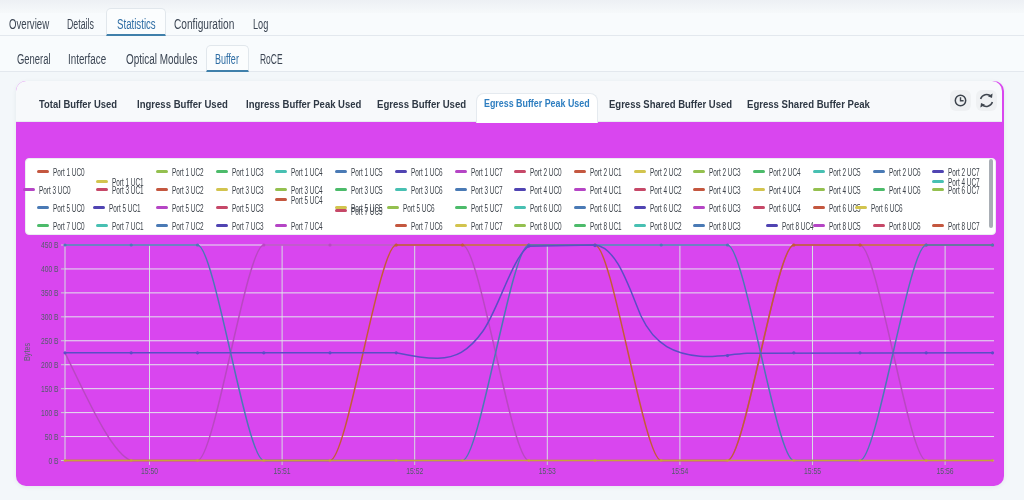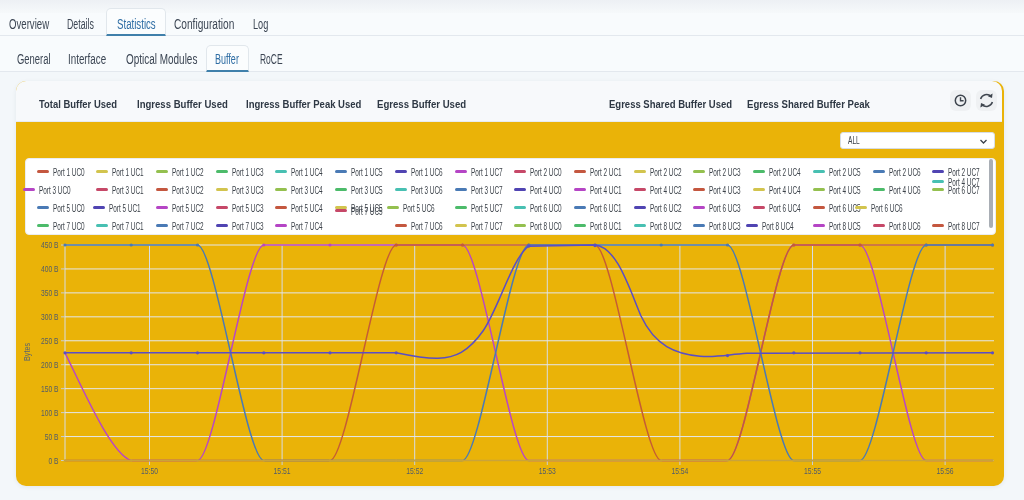--- a/index.html
+++ b/index.html
@@ -8,21 +8,21 @@
 .topstrip { position:absolute; left:0; top:0; width:1024px; height:13px; background:linear-gradient(#edf0f4, #f6f9fb); }
 .hline { position:absolute; left:0; width:1024px; height:1px; background:#e3e8ee; }
 .nav1 { position:absolute; top:0; left:0; height:72px; width:1024px; }
 .nav1 .t { position:absolute; top:16px; font-size:14px; color:#3c4654; white-space:nowrap; }
 .t.blue { color:#2e6da4; }
 .tabbox1 { position:absolute; left:106px; top:8px; width:60px; height:28px;
   border:1px solid #e1e7ec; border-bottom:2px solid #4080ab; background:#fbfdfe; border-radius:5px 5px 0 0; }
 .tabbox2 { position:absolute; left:206px; top:45px; width:43px; height:27px;
   border:1px solid #e1e7ec; border-bottom:2px solid #4080ab; background:#fbfdfe; border-radius:5px 5px 0 0; }
 .card { position:absolute; left:16px; top:81px; width:988px; height:405px;
-  background:#eab308; border-radius:10px; box-shadow:0 1px 4px rgba(40,60,90,.08); }
+  background:#d946ef; border-radius:10px; box-shadow:0 1px 4px rgba(40,60,90,.08); }
 .tabstrip { position:absolute; left:0; top:0; width:986px; height:41px;
   background:#f7f9fb; border-bottom:1px solid #e7ebf0; border-radius:10px 10px 0 0; }
 .btab { position:absolute; top:3px; height:41px; line-height:41px; font-size:11px;
   font-weight:bold; color:#2e3844; white-space:nowrap; }
 .btab.active { color:#2e7ec0; font-weight:bold; background:#fff;
   border:1px solid #e5eaef; border-bottom:none; border-radius:8px 8px 0 0;
   top:12px; height:30px; line-height:19px; }
 .iconbtn { position:absolute; top:9.3px; width:21px; height:21px; background:#eff1f3;
   border-radius:6px; }
 .sel { position:absolute; left:824px; top:51px; width:155px; height:17px;
@@ -57,46 +57,41 @@
 <div class="t" style="left:125.8px;top:51px;transform:scaleX(0.711);transform-origin:left center">Optical Modules</div>
 <div class="t blue" style="left:215.3px;top:51px;transform:scaleX(0.644);transform-origin:left center">Buffer</div>
 <div class="t" style="left:259.7px;top:51px;transform:scaleX(0.604);transform-origin:left center">RoCE</div>
 </div>
 <div class="card">
   <div class="tabstrip"></div>
   <div class="btab" style="left:23.299999999999997px;transform:scaleX(0.858);transform-origin:left center">Total Buffer Used</div>
 <div class="btab" style="left:121.19999999999999px;transform:scaleX(0.869);transform-origin:left center">Ingress Buffer Used</div>
 <div class="btab" style="left:229.5px;transform:scaleX(0.866);transform-origin:left center">Ingress Buffer Peak Used</div>
 <div class="btab" style="left:361.3px;transform:scaleX(0.873);transform-origin:left center">Egress Buffer Used</div>
+<div class="btab active" style="left:459.7px;width:122px"><span style="display:inline-block;transform:scaleX(0.807);transform-origin:left center;margin-left:7px">Egress Buffer Peak Used</span></div>
 <div class="btab" style="left:593px;transform:scaleX(0.864);transform-origin:left center">Egress Shared Buffer Used</div>
 <div class="btab" style="left:731px;transform:scaleX(0.87);transform-origin:left center">Egress Shared Buffer Peak</div>
   <div class="iconbtn" style="left:934.4px">
     <svg width="21" height="21" viewBox="0 0 21 21">
         <circle cx="10.5" cy="10.5" r="5.2" fill="none" stroke="#3e454e" stroke-width="1.5"></circle>
         <path d="M10.5 7.2V10.7H13.6" fill="none" stroke="#3e454e" stroke-width="1.4"></path>
       </svg>
   </div>
   <div class="iconbtn" style="left:959.8px">
     <svg width="21" height="21" viewBox="0 0 21 21">
         <path d="M4.6 9.0 A6.3 6.3 0 0 1 15.0 6.4 M16.4 12.0 A6.3 6.3 0 0 1 6.0 14.6" fill="none" stroke="#3e454e" stroke-width="1.5"></path>
         <path d="M16.6 3.4 L16.0 8.1 L11.9 6.2 Z" fill="#3e454e"></path>
         <path d="M4.4 17.6 L5.0 12.9 L9.1 14.8 Z" fill="#3e454e"></path>
       </svg>
   </div>
-  <div class="sel">
-    <span class="st">ALL</span>
-    <svg style="position:absolute;right:6px;top:4px" width="9" height="9" viewBox="0 0 9 9">
-        <path d="M1.5 3l3 3 3-3" fill="none" stroke="#3a4149" stroke-width="1.3"></path>
-      </svg>
-  </div>
   <div class="legend">
     <div class="sbar"></div>
   </div>
   <div class="li" style="left:20.5px;top:82.0px"><span class="sw" style="background:#c4573f"></span><span class="lt">Port 1 UC0</span></div>
-<div class="li" style="left:80.2px;top:82.0px"><span class="sw" style="background:#d2c44e"></span><span class="lt">Port 1 UC1</span></div>
+<div class="li" style="left:80.2px;top:92px"><span class="sw" style="background:#d2c44e"></span><span class="lt">Port 1 UC1</span></div>
 <div class="li" style="left:139.9px;top:82.0px"><span class="sw" style="background:#94c04f"></span><span class="lt">Port 1 UC2</span></div>
 <div class="li" style="left:199.7px;top:82.0px"><span class="sw" style="background:#4cbb6a"></span><span class="lt">Port 1 UC3</span></div>
 <div class="li" style="left:259.4px;top:82.0px"><span class="sw" style="background:#48c0b2"></span><span class="lt">Port 1 UC4</span></div>
 <div class="li" style="left:319.1px;top:82.0px"><span class="sw" style="background:#4a7ab5"></span><span class="lt">Port 1 UC5</span></div>
 <div class="li" style="left:378.8px;top:82.0px"><span class="sw" style="background:#5044b2"></span><span class="lt">Port 1 UC6</span></div>
 <div class="li" style="left:438.5px;top:82.0px"><span class="sw" style="background:#b545c5"></span><span class="lt">Port 1 UC7</span></div>
 <div class="li" style="left:498.3px;top:82.0px"><span class="sw" style="background:#c64868"></span><span class="lt">Port 2 UC0</span></div>
 <div class="li" style="left:558.0px;top:82.0px"><span class="sw" style="background:#c4573f"></span><span class="lt">Port 2 UC1</span></div>
 <div class="li" style="left:617.7px;top:82.0px"><span class="sw" style="background:#d2c44e"></span><span class="lt">Port 2 UC2</span></div>
 <div class="li" style="left:677.4px;top:82.0px"><span class="sw" style="background:#94c04f"></span><span class="lt">Port 2 UC3</span></div>
@@ -117,21 +112,21 @@
 <div class="li" style="left:617.7px;top:100.0px"><span class="sw" style="background:#c64868"></span><span class="lt">Port 4 UC2</span></div>
 <div class="li" style="left:677.4px;top:100.0px"><span class="sw" style="background:#c4573f"></span><span class="lt">Port 4 UC3</span></div>
 <div class="li" style="left:737.1px;top:100.0px"><span class="sw" style="background:#d2c44e"></span><span class="lt">Port 4 UC4</span></div>
 <div class="li" style="left:796.9px;top:100.0px"><span class="sw" style="background:#94c04f"></span><span class="lt">Port 4 UC5</span></div>
 <div class="li" style="left:856.6px;top:100.0px"><span class="sw" style="background:#4cbb6a"></span><span class="lt">Port 4 UC6</span></div>
 <div class="li" style="left:916.3px;top:92px"><span class="sw" style="background:#48c0b2"></span><span class="lt">Port 4 UC7</span></div>
 <div class="li" style="left:20.5px;top:118.0px"><span class="sw" style="background:#4a7ab5"></span><span class="lt">Port 5 UC0</span></div>
 <div class="li" style="left:77px;top:118.0px"><span class="sw" style="background:#5044b2"></span><span class="lt">Port 5 UC1</span></div>
 <div class="li" style="left:139.9px;top:118.0px"><span class="sw" style="background:#b545c5"></span><span class="lt">Port 5 UC2</span></div>
 <div class="li" style="left:199.7px;top:118.0px"><span class="sw" style="background:#c64868"></span><span class="lt">Port 5 UC3</span></div>
-<div class="li" style="left:259.4px;top:118.0px"><span class="sw" style="background:#c4573f"></span><span class="lt">Port 5 UC4</span></div>
+<div class="li" style="left:259.4px;top:110px"><span class="sw" style="background:#c4573f"></span><span class="lt">Port 5 UC4</span></div>
 <div class="li" style="left:319.1px;top:118.0px"><span class="sw" style="background:#d2c44e"></span><span class="lt">Port 5 UC5</span></div>
 <div class="li" style="left:371px;top:118.0px"><span class="sw" style="background:#94c04f"></span><span class="lt">Port 5 UC6</span></div>
 <div class="li" style="left:438.5px;top:118.0px"><span class="sw" style="background:#4cbb6a"></span><span class="lt">Port 5 UC7</span></div>
 <div class="li" style="left:498.3px;top:118.0px"><span class="sw" style="background:#48c0b2"></span><span class="lt">Port 6 UC0</span></div>
 <div class="li" style="left:558.0px;top:118.0px"><span class="sw" style="background:#4a7ab5"></span><span class="lt">Port 6 UC1</span></div>
 <div class="li" style="left:617.7px;top:118.0px"><span class="sw" style="background:#5044b2"></span><span class="lt">Port 6 UC2</span></div>
 <div class="li" style="left:677.4px;top:118.0px"><span class="sw" style="background:#b545c5"></span><span class="lt">Port 6 UC3</span></div>
 <div class="li" style="left:737.1px;top:118.0px"><span class="sw" style="background:#c64868"></span><span class="lt">Port 6 UC4</span></div>
 <div class="li" style="left:796.9px;top:118.0px"><span class="sw" style="background:#c4573f"></span><span class="lt">Port 6 UC5</span></div>
 <div class="li" style="left:839px;top:118.0px"><span class="sw" style="background:#d2c44e"></span><span class="lt">Port 6 UC6</span></div>
@@ -141,21 +136,21 @@
 <div class="li" style="left:139.9px;top:136.0px"><span class="sw" style="background:#4a7ab5"></span><span class="lt">Port 7 UC2</span></div>
 <div class="li" style="left:199.7px;top:136.0px"><span class="sw" style="background:#5044b2"></span><span class="lt">Port 7 UC3</span></div>
 <div class="li" style="left:259.4px;top:136.0px"><span class="sw" style="background:#b545c5"></span><span class="lt">Port 7 UC4</span></div>
 <div class="li" style="left:319.1px;top:121px"><span class="sw" style="background:#c64868"></span><span class="lt">Port 7 UC5</span></div>
 <div class="li" style="left:378.8px;top:136.0px"><span class="sw" style="background:#c4573f"></span><span class="lt">Port 7 UC6</span></div>
 <div class="li" style="left:438.5px;top:136.0px"><span class="sw" style="background:#d2c44e"></span><span class="lt">Port 7 UC7</span></div>
 <div class="li" style="left:498.3px;top:136.0px"><span class="sw" style="background:#94c04f"></span><span class="lt">Port 8 UC0</span></div>
 <div class="li" style="left:558.0px;top:136.0px"><span class="sw" style="background:#4cbb6a"></span><span class="lt">Port 8 UC1</span></div>
 <div class="li" style="left:617.7px;top:136.0px"><span class="sw" style="background:#48c0b2"></span><span class="lt">Port 8 UC2</span></div>
 <div class="li" style="left:677.4px;top:136.0px"><span class="sw" style="background:#4a7ab5"></span><span class="lt">Port 8 UC3</span></div>
-<div class="li" style="left:730px;top:136.0px"><span class="sw" style="background:#5044b2"></span><span class="lt">Port 8 UC4</span></div>
+<div class="li" style="left:750px;top:136.0px"><span class="sw" style="background:#5044b2"></span><span class="lt">Port 8 UC4</span></div>
 <div class="li" style="left:796.9px;top:136.0px"><span class="sw" style="background:#b545c5"></span><span class="lt">Port 8 UC5</span></div>
 <div class="li" style="left:856.6px;top:136.0px"><span class="sw" style="background:#c64868"></span><span class="lt">Port 8 UC6</span></div>
 <div class="li" style="left:916.3px;top:136.0px"><span class="sw" style="background:#c4573f"></span><span class="lt">Port 8 UC7</span></div>
   <svg style="position:absolute;left:0;top:0" width="986" height="397" viewBox="16 81 986 397">
     <line x1="65.0" y1="245" x2="65.0" y2="460.5" stroke="#d7dce3" stroke-width="1"></line>
 <line x1="149.5" y1="245" x2="149.5" y2="460.5" stroke="#d7dce3" stroke-width="1"></line>
 <line x1="282.1" y1="245" x2="282.1" y2="460.5" stroke="#d7dce3" stroke-width="1"></line>
 <line x1="414.7" y1="245" x2="414.7" y2="460.5" stroke="#d7dce3" stroke-width="1"></line>
 <line x1="547.3" y1="245" x2="547.3" y2="460.5" stroke="#d7dce3" stroke-width="1"></line>
 <line x1="679.9" y1="245" x2="679.9" y2="460.5" stroke="#d7dce3" stroke-width="1"></line>

